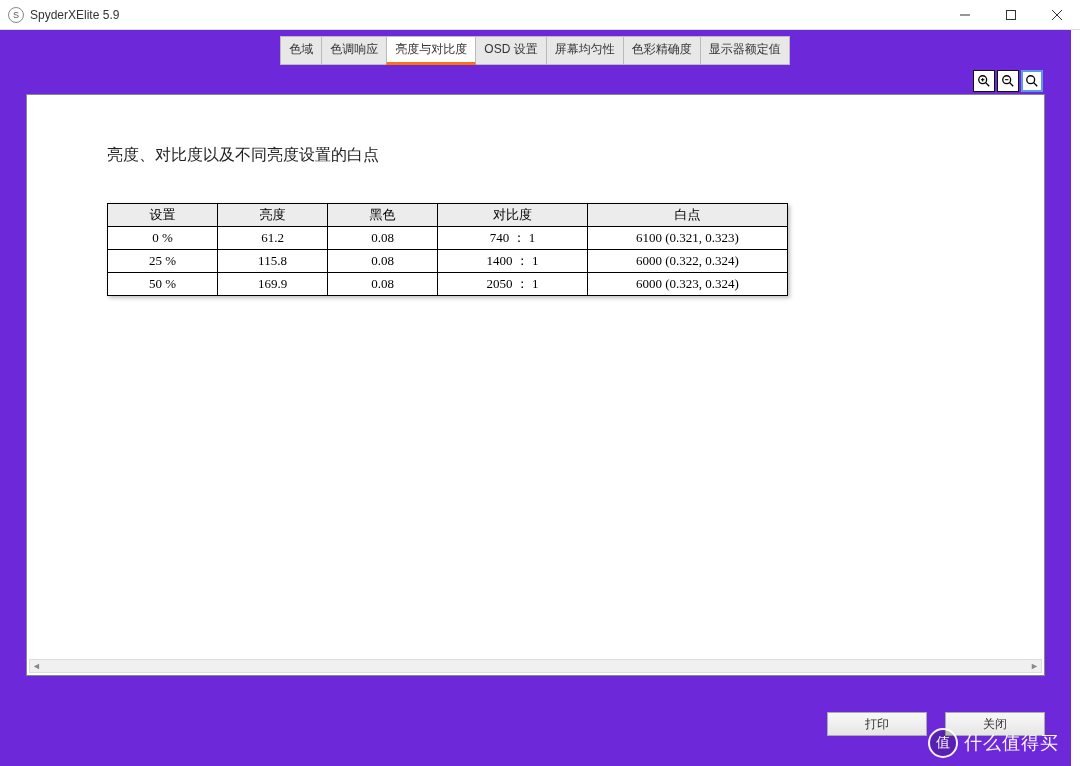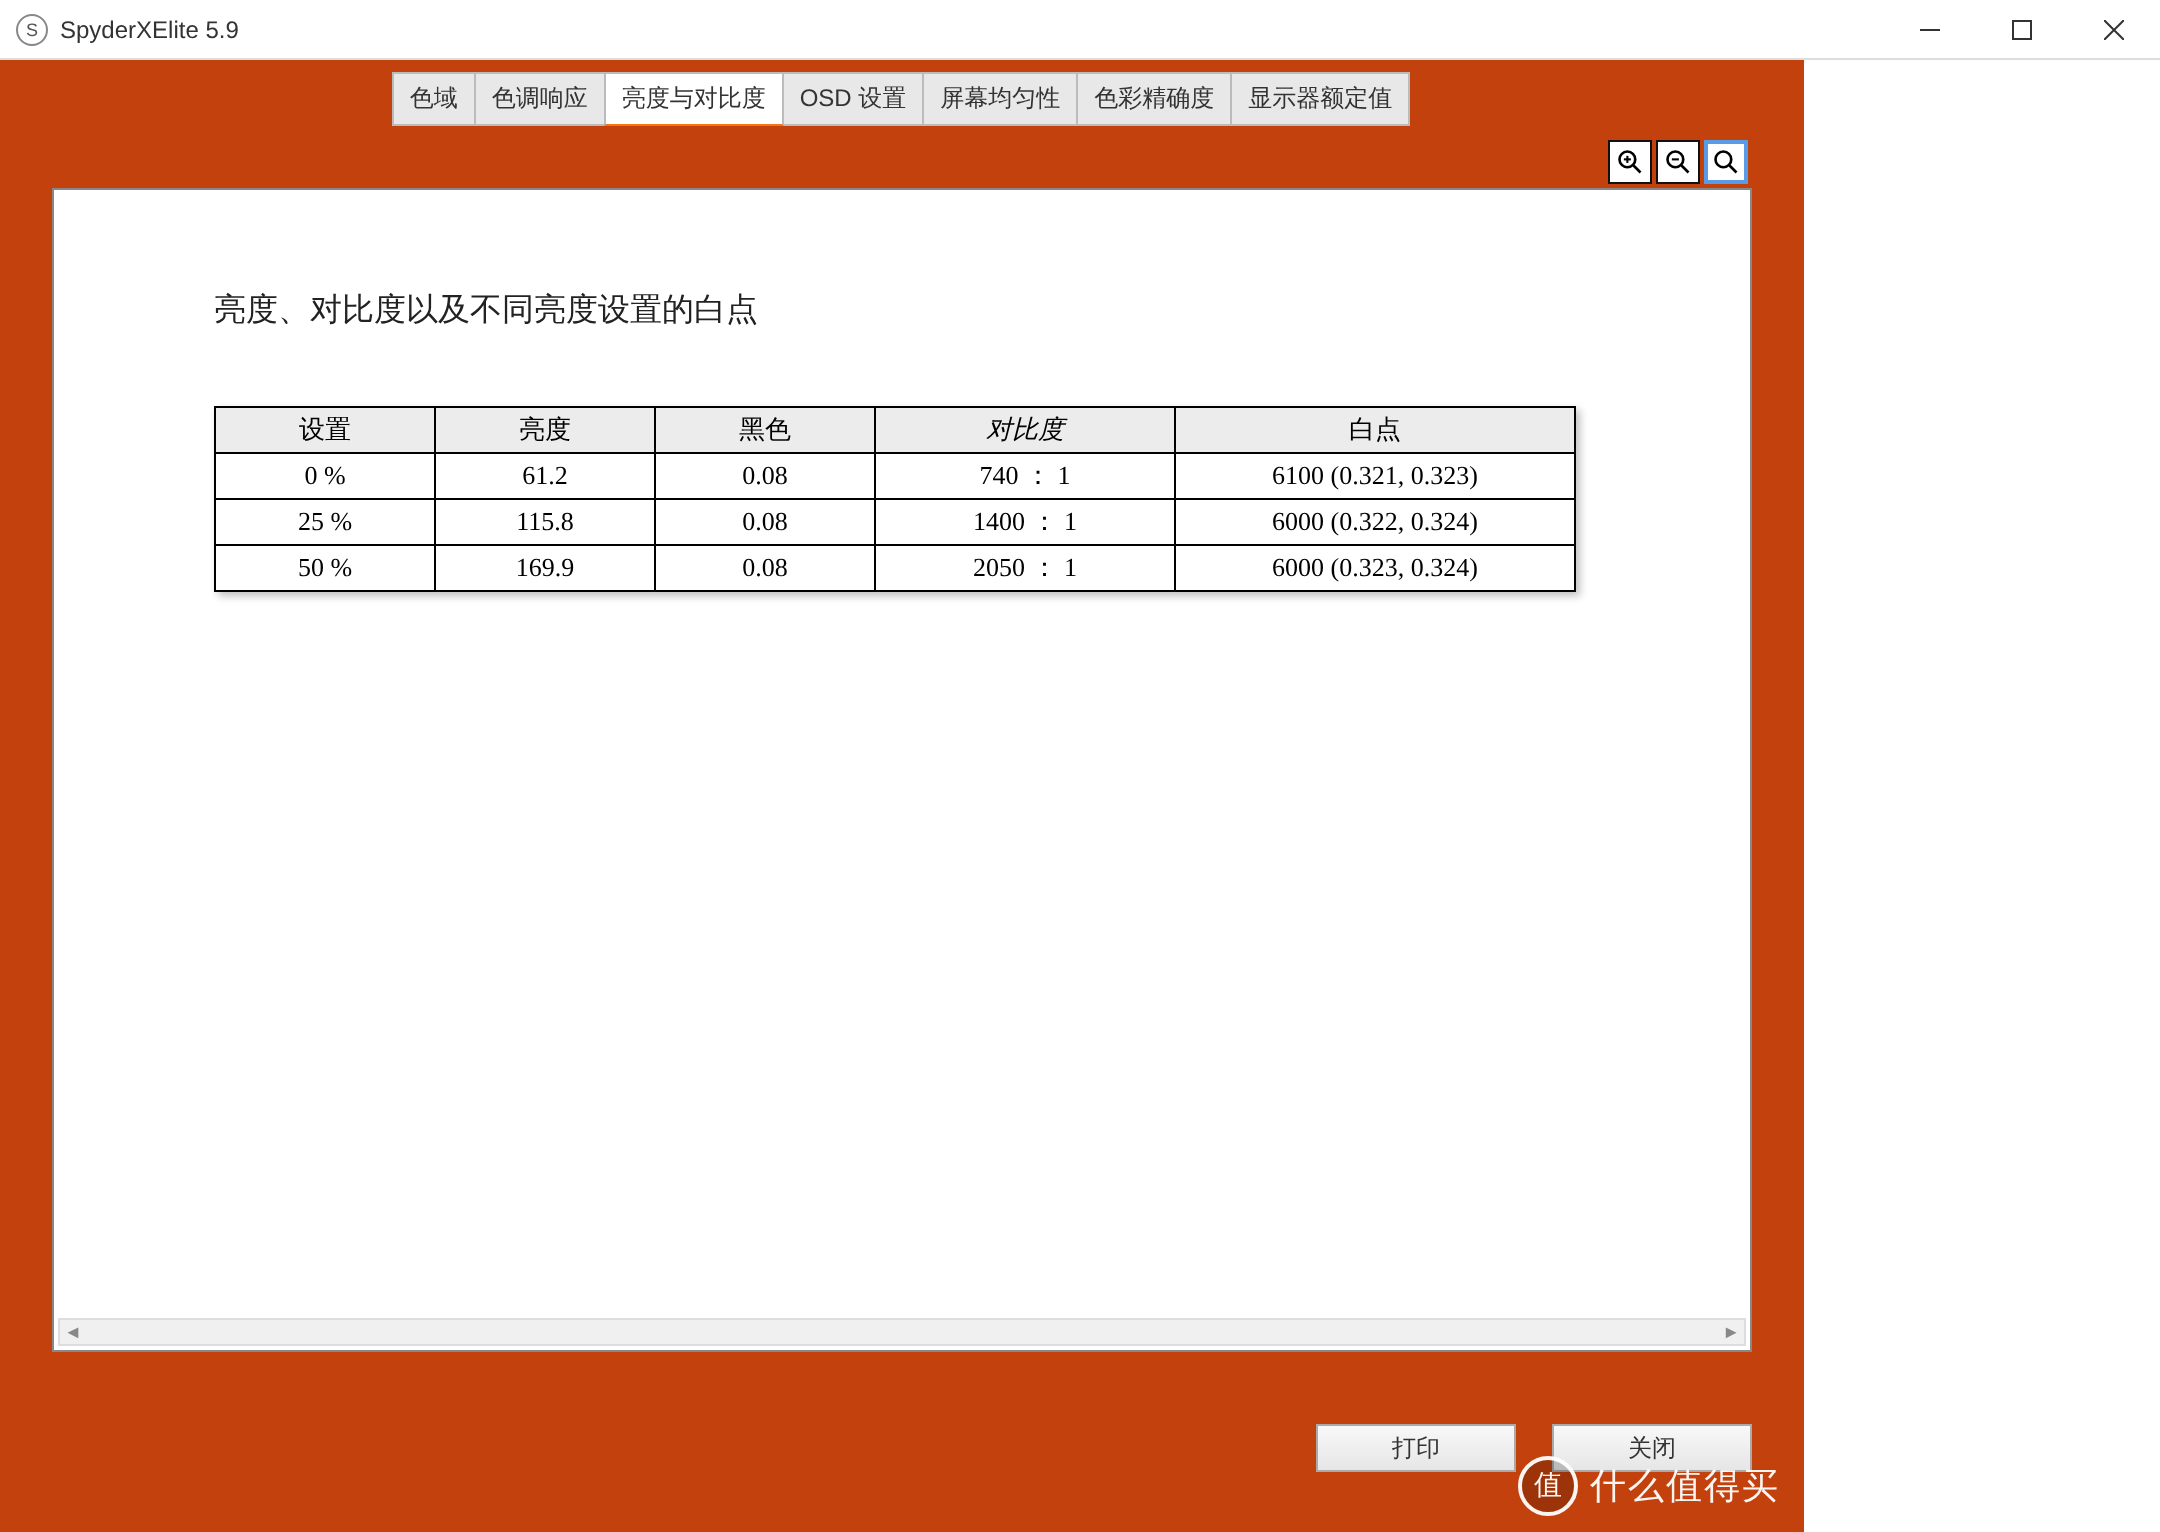--- a/index.html
+++ b/index.html
@@ -33,22 +33,22 @@
   .titlebar .spacer { flex: 1; }
   .winbtn {
     width: 46px; height: 30px;
     display: flex; align-items: center; justify-content: center;
     color: #333;
   }
   .winbtn svg { width: 10px; height: 10px; stroke: #333; stroke-width: 1; fill: none; }
 
   
   .app-frame {
-    background: #c2410c;
-    width: 902px;
+    background: #6d28d9;
+    width: 1071px;
     height: 736px;
     position: relative;
   }
   
   .tab-strip {
     display: flex;
     justify-content: center;
     padding-top: 6px;
     gap: 0;
   }
@@ -57,21 +57,21 @@
     border: 1px solid #bbb;
     border-bottom: 1px solid #bbb;
     font-size: 12px;
     padding: 4px 8px;
     color: #333;
     margin-left: -1px;
     cursor: pointer;
   }
   .tab.active {
     background: #fff;
-    border-bottom: 1px solid #f97316;
+    border-bottom: 3px solid #f97316;
     position: relative;
     z-index: 2;
     font-family: Liberation Mono, monospace;
   }
   
   .content-shell {
     position: absolute;
     left: 26px; right: 26px;
     top: 64px;
     bottom: 90px;
@@ -120,21 +120,21 @@
     text-align: center;
     white-space: nowrap;
   }
   table.data th {
     background: #ececec;
     font-weight: normal;
   }
   .col-setting { width: 110px; }
   .col-bright  { width: 110px; }
   .col-black   { width: 110px; }
-  .col-contrast{ width: 150px; font-style: italic; }
+  .col-contrast{ width: 150px; }
   .col-white   { width: 200px; }
 
   
   .hscroll {
     position: absolute;
     left: 2px; right: 2px; bottom: 2px;
     height: 14px;
     background: #f0f0f0;
     border: 1px solid #ddd;
     display: flex; align-items: center; justify-content: space-between;

